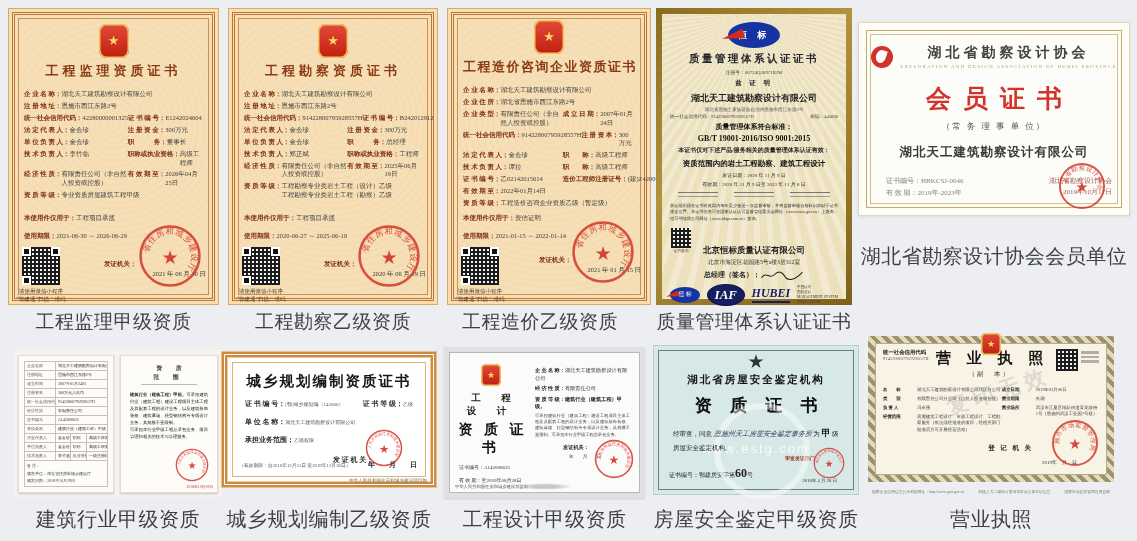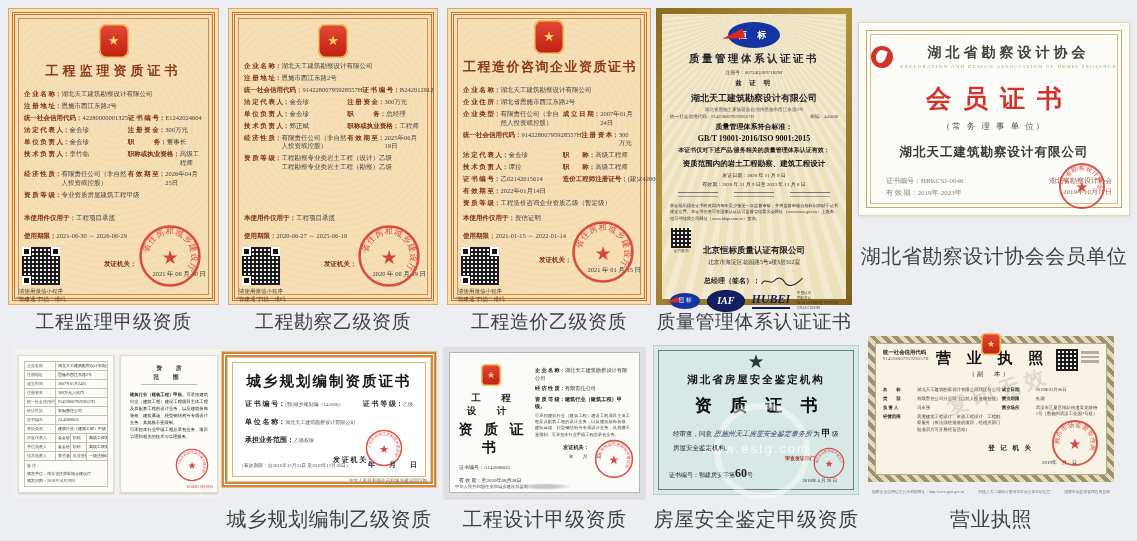--- a/index.html
+++ b/index.html
@@ -66,27 +66,27 @@
   .istd{text-align:center;font-size:8px;font-weight:bold;color:#111;margin-top:2px;}
   .inote{text-align:center;font-size:6px;font-weight:bold;color:#222;margin-top:3px;white-space:nowrap;}
   .iscope{text-align:center;font-size:7.5px;font-weight:bold;color:#111;margin-top:4px;}
   .idate{text-align:center;font-size:5px;color:#333;margin-top:3px;}
   .isigs{display:flex;justify-content:space-around;margin-top:5px;}
   .isigs i{width:40px;height:6px;border-top:.5px solid #777;background:repeating-linear-gradient(0deg,transparent 0 2px,rgba(80,80,80,.5) 2px 2.6px);}
   .ipara{font-size:4.2px;color:#333;line-height:1.5;text-align:justify;margin-top:4px;}
   .iorg{position:relative;margin-top:3px;min-height:34px;}
   .iorgname{text-align:center;font-size:8.5px;font-weight:bold;color:#1d1d1d;}
   .iorgaddr{text-align:center;font-size:5.8px;color:#333;margin-top:1px;}
-  .igm{display:flex;justify-content:center;align-items:center;font-size:7px;font-weight:bold;color:#222;margin-top:8px;}
+  .igm{display:flex;justify-content:center;align-items:center;font-size:7px;font-weight:bold;color:#222;margin-top:2px;}
   .sig path{stroke:#222;fill:none;stroke-width:1.4;}
   .sig{width:44px;height:12px;}
   .ilogos{display:flex;align-items:center;justify-content:space-between;margin-top:3px;}
   .hb-mini{width:30px;height:16px;background:#1533a3;border-radius:50%;color:#fff;font-size:6px;display:flex;align-items:center;justify-content:center;position:relative;}
   .hb-mini i{position:absolute;left:-4px;top:5px;border-style:solid;border-width:3px 13px 3px 0;border-color:transparent #d22a1c transparent transparent;transform:rotate(-14deg);width:0;height:0;}
-  .iaf{width:36px;height:20px;background:#141f62;border-radius:50%;color:#fff;font-weight:bold;font-style:italic;font-size:10px;display:flex;align-items:center;justify-content:center;border:1.5px solid #0d1340;}
+  .iaf{width:36px;height:20px;background:#141f62;border-radius:50%;color:#fff;font-weight:bold;font-style:italic;font-size:13px;display:flex;align-items:center;justify-content:center;border:1.5px solid #0d1340;}
   .cnas{font-weight:bold;font-style:italic;font-size:12px;color:#141f62;border-bottom:2px solid #141f62;}
   .cnasside{font-size:3.6px;color:#333;line-height:1.35;}
 
   
   .mem{background:#fcfcf9;box-shadow:inset 0 0 0 1px #e3d6b4,0 1px 3px rgba(0,0,0,.08);}
   .mframe{position:absolute;inset:8px;border:1.5px solid #c9a963;}
   .mframe::after{content:"";position:absolute;inset:3px;border:.5px solid #d8bd85;}
   .mhead{display:flex;align-items:center;justify-content:center;gap:7px;margin-top:22px;}
   .mlogo{width:22px;height:22px;border-radius:50%;background:#d1322b;position:relative;flex:0 0 auto;}
   .mlogo::after{content:"";position:absolute;left:5px;top:4px;width:10px;height:13px;background:#fff;border-radius:60% 0 60% 60%;transform:rotate(18deg);}
@@ -288,20 +288,21 @@
         </svg>
     </div>
   </div>
 
   <div class="certA abs" style="left:228px;top:8px;width:210px;height:297px">
     <div class="af1"></div>
       <div class="af2"></div>
       <div class="aTex"></div>
     <div class="ac">
       <div class="gh gh-lg"></div>
+      <div class="atitle">工程勘察资质证书</div>
       <div class="fr">
           <span class="fl">企 业 名 称：</span>
           <span class="fv">湖北天工建筑勘察设计有限公司</span>
         </div>
       <div class="fr">
           <span class="fl">注 册 地 址：</span>
           <span class="fv">恩施市西江东路2号</span>
         </div>
       <div class="fr">
           <span class="p1">
@@ -827,21 +828,22 @@
     </div>
     <div class="ystrip">
       <span>国家企业信用信息公示系统网址：http://www.gsxt.gov.cn</span>
         <span>扫描上方二维码可查询本市场主体登记信息</span>
         <span>国家市场监督管理总局监制</span>
     </div>
   </div>
 
   <div class="caption cap1 abs" style="left:8px;top:309px;width:211px">工程监理甲级资质</div>
   <div class="caption cap1 abs" style="left:228px;top:309px;width:210px">工程勘察乙级资质</div>
-  <div class="caption cap1 abs" style="left:447px;top:309px;width:204px">工程造价乙级资质</div>
+  <div class="caption cap1 abs" style="left:438px;top:309px;width:204px">工程造价乙级资质</div>
   <div class="caption cap1 abs" style="left:656px;top:309px;width:196px">质量管理体系认证证书</div>
   <div class="caption cap2 abs" style="left:858px;top:243px;width:272px">湖北省勘察设计协会会员单位</div>
+  <div class="caption cap2 abs" style="left:14px;top:506px;width:208px">建筑行业甲级资质</div>
   <div class="caption cap2 abs" style="left:222px;top:506px;width:214px">城乡规划编制乙级资质</div>
   <div class="caption cap2 abs" style="left:444px;top:506px;width:201px">工程设计甲级资质</div>
   <div class="caption cap2 abs" style="left:868px;top:506px;width:246px">营业执照</div>
   <div class="caption cap2 abs" style="left:653px;top:506px;width:206px">房屋安全鉴定甲级资质</div>
 
 </div>
 
 </body></html>

